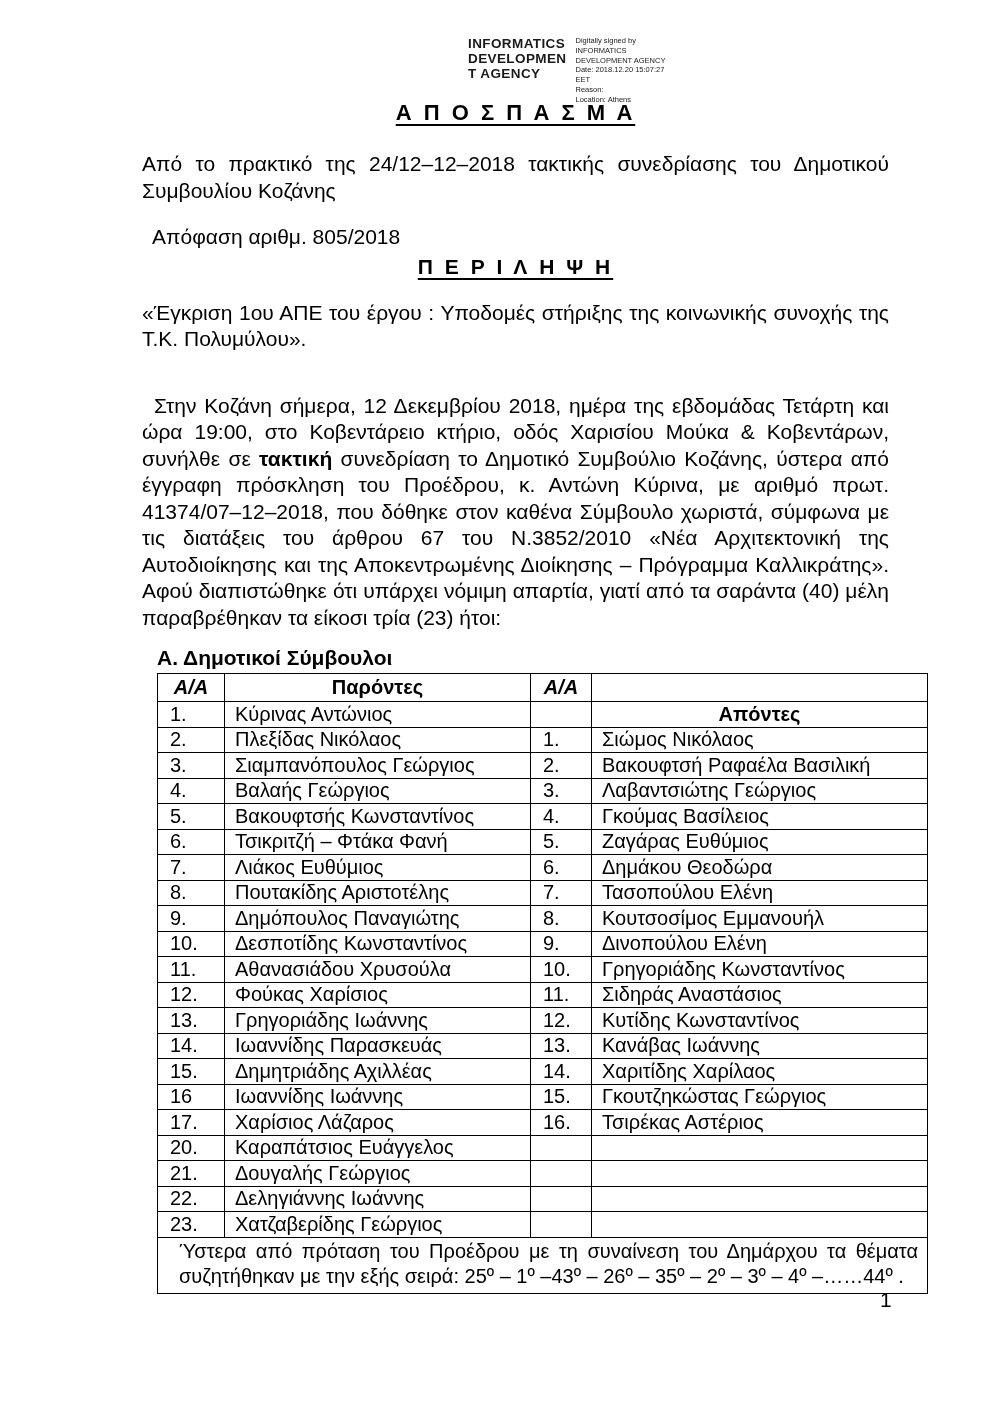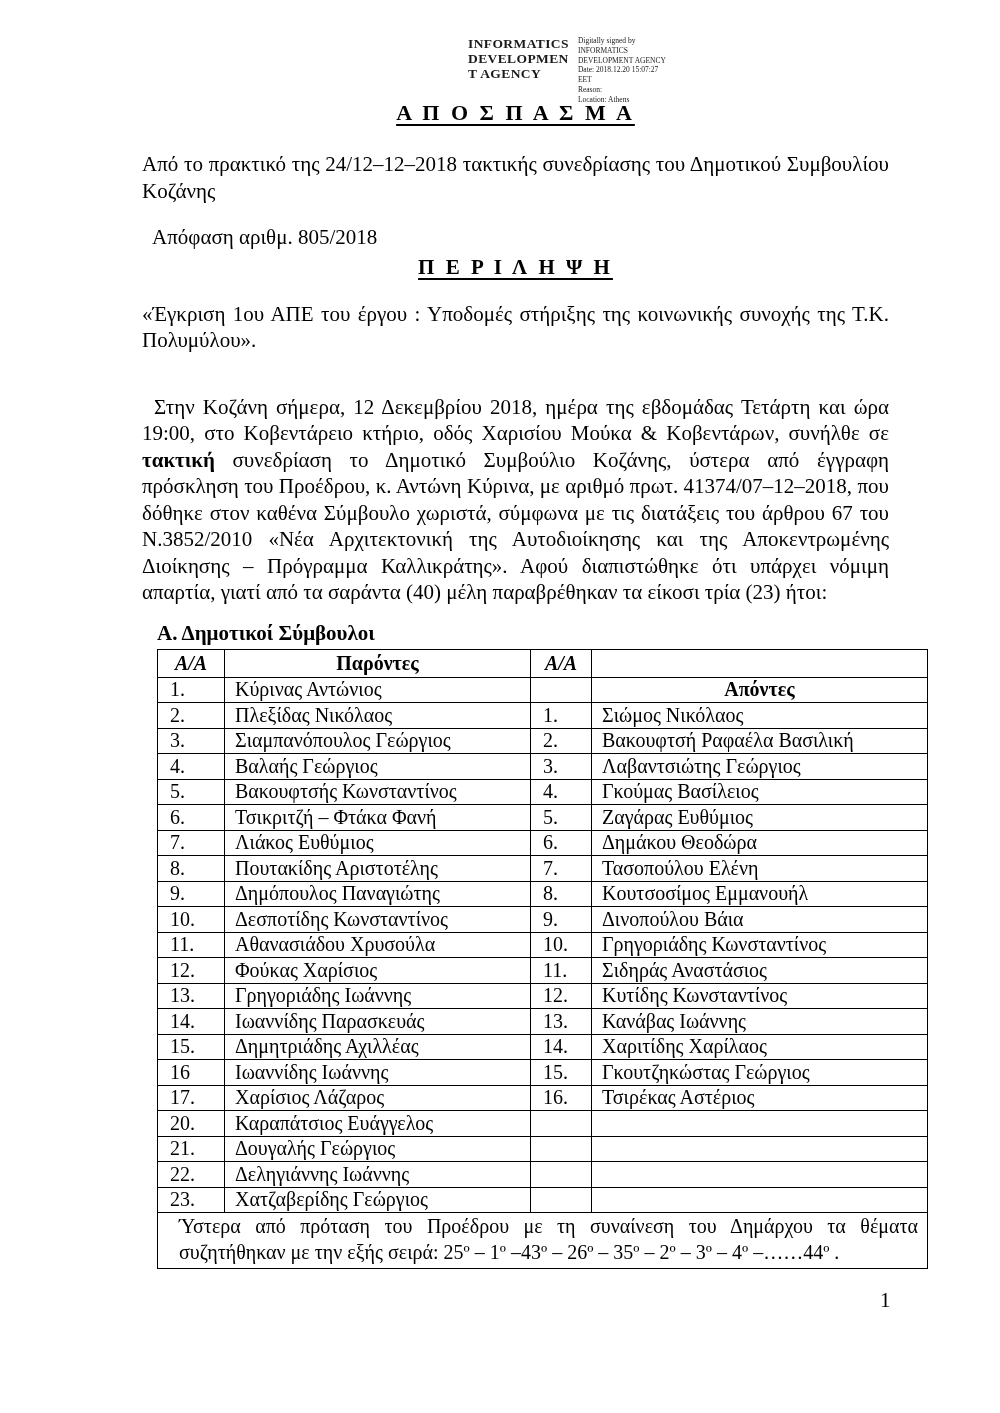--- a/index.html
+++ b/index.html
@@ -1,20 +1,20 @@
 <!DOCTYPE html>
 <html lang="el"><head>
 <meta charset="utf-8">
 <style>
   html,body{margin:0;padding:0;background:#fff;}
   .page{
     position:relative;
     width:1000px;height:1413px;
     background:#fff;color:#000;
-    font-family:Liberation Serif, serif;
+    font-family:Liberation Sans, sans-serif;
     overflow:hidden;
   }
   
   .sig{position:absolute;left:468px;top:36px;display:flex;gap:9px;}
   .sig-name{
     font-size:13.5px;line-height:1.12;font-weight:bold;
     letter-spacing:.4px;white-space:pre-line;color:#1a1a1a;
   }
   .sig-details{
     font-size:7.5px;line-height:1.3;white-space:pre-line;color:#1a1a1a;
@@ -154,21 +154,21 @@
             <tr>
               <td class="num">9.</td>
               <td class="name">Δημόπουλος Παναγιώτης</td>
               <td class="num">8.</td>
               <td class="name">Κουτσοσίμος Εμμανουήλ</td>
             </tr>
             <tr>
               <td class="num">10.</td>
               <td class="name">Δεσποτίδης Κωνσταντίνος</td>
               <td class="num">9.</td>
-              <td class="name">Δινοπούλου Βάια</td>
+              <td class="name">Δινοπούλου Ελένη</td>
             </tr>
             <tr>
               <td class="num">11.</td>
               <td class="name">Αθανασιάδου Χρυσούλα</td>
               <td class="num">10.</td>
               <td class="name">Γρηγοριάδης Κωνσταντίνος</td>
             </tr>
             <tr>
               <td class="num">12.</td>
               <td class="name">Φούκας Χαρίσιος</td>

